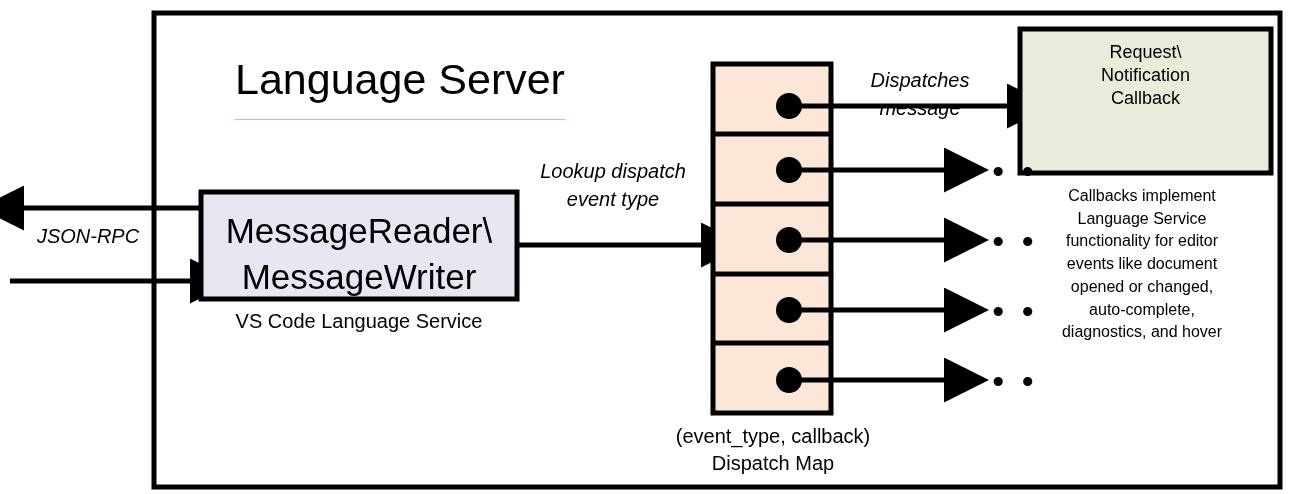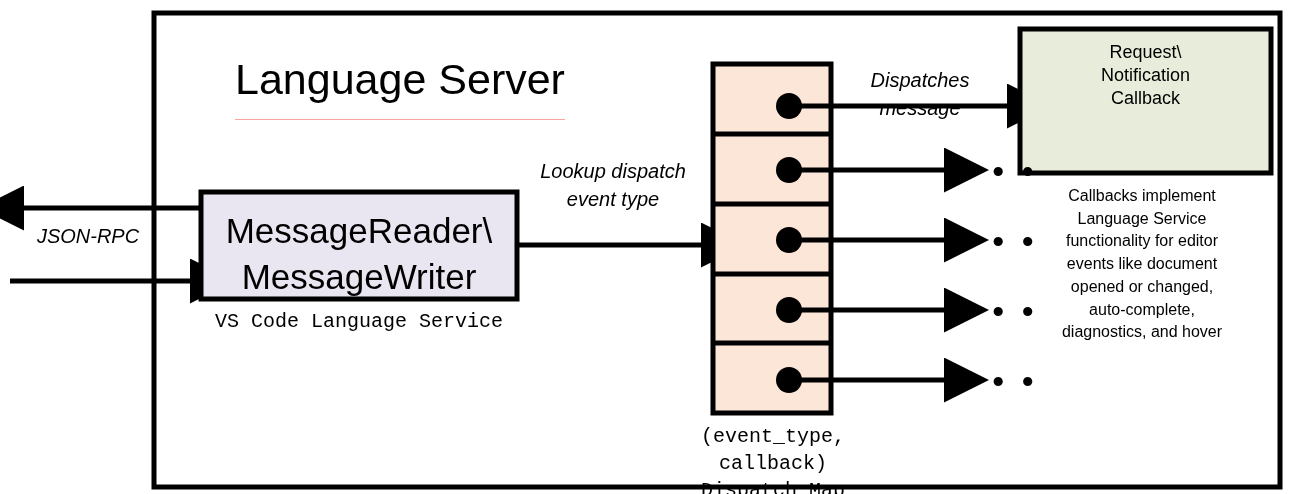--- a/index.html
+++ b/index.html
@@ -4,21 +4,21 @@
 <style>
   html,body{margin:0;padding:0;background:#ffffff;}
   body{width:1291px;height:494px;overflow:hidden;
        font-family:"Liberation Sans","DejaVu Sans",sans-serif;color:#000;}
   #stage{position:relative;width:1291px;height:494px;}
   svg{position:absolute;left:0;top:0;}
   .lbl{position:absolute;text-align:center;line-height:1.18;color:#000;}
   .t-title{font-size:43px;letter-spacing:0px;}
   .t-title u{text-decoration:none;border-bottom:1px solid #fca5a5;padding-bottom:16px;}
   .t-box{font-size:35px;line-height:1.3;}
-  .t-cap{font-size:20px;line-height:1.35;font-family:Liberation Mono, monospace;}
+  .t-cap{font-size:20px;line-height:1.35;}
   .t-note{font-size:16px;line-height:1.42;}
   .t-ital{font-style:italic;font-size:20px;line-height:1.4;font-weight:500;}
   .t-green{font-size:18px;line-height:1.28;}
   .ellipsis{position:absolute;font-size:34px;letter-spacing:4px;line-height:1;color:#000;}
 </style>
 </head>
 <body>
 
 <div id="stage">
 

